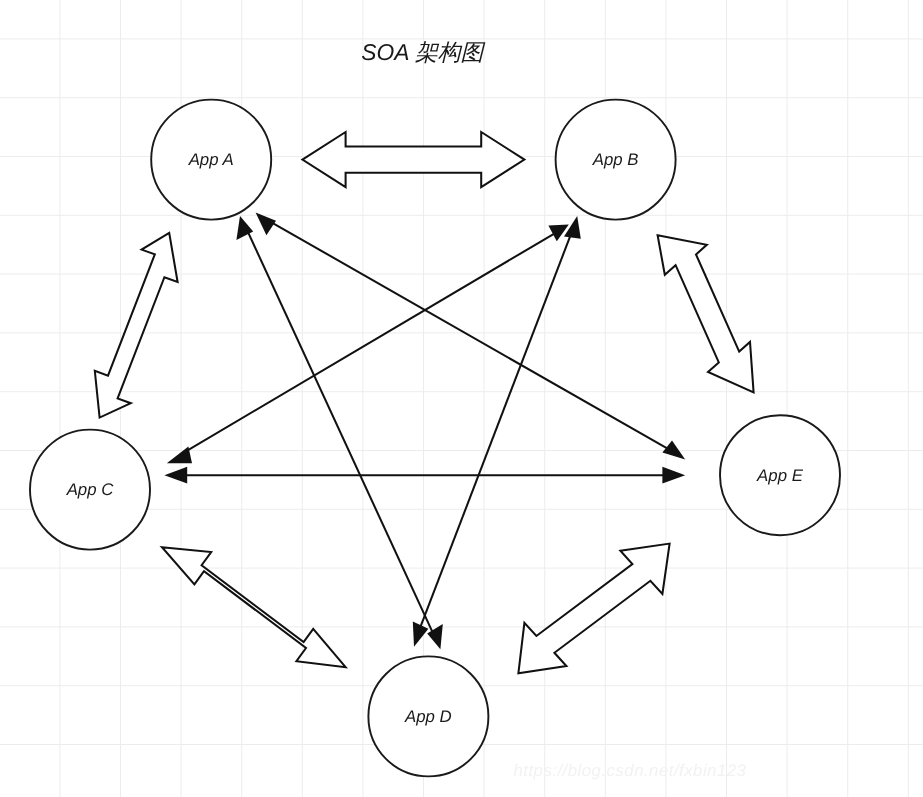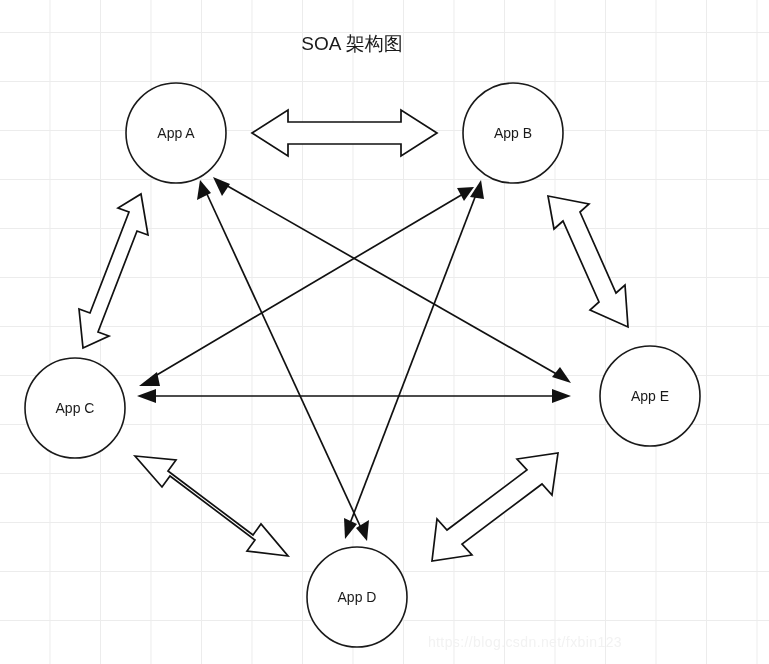--- a/index.html
+++ b/index.html
@@ -4,21 +4,21 @@
 <style>
   html,body{margin:0;padding:0;}
   body{
     width:769px;height:664px;
     background:#ffffff;
     font-family:"Liberation Sans", sans-serif;
     overflow:hidden;
     position:relative;
   }
   #canvas-wrap{
-    position:absolute;left:0;top:0;width:630px;height:664px;
+    position:absolute;left:0;top:0;width:630px;height:664px;font-style:italic;
   }
   #grid-bg{
     position:absolute;left:0;top:0;width:769px;height:664px;
     background-image:
       linear-gradient(to right, #ececec 1px, transparent 1px),
       linear-gradient(to bottom, #ececec 1px, transparent 1px);
     background-size:50.5px 49px;
     background-position:-1px -17px;
   }
   svg#diagram{

